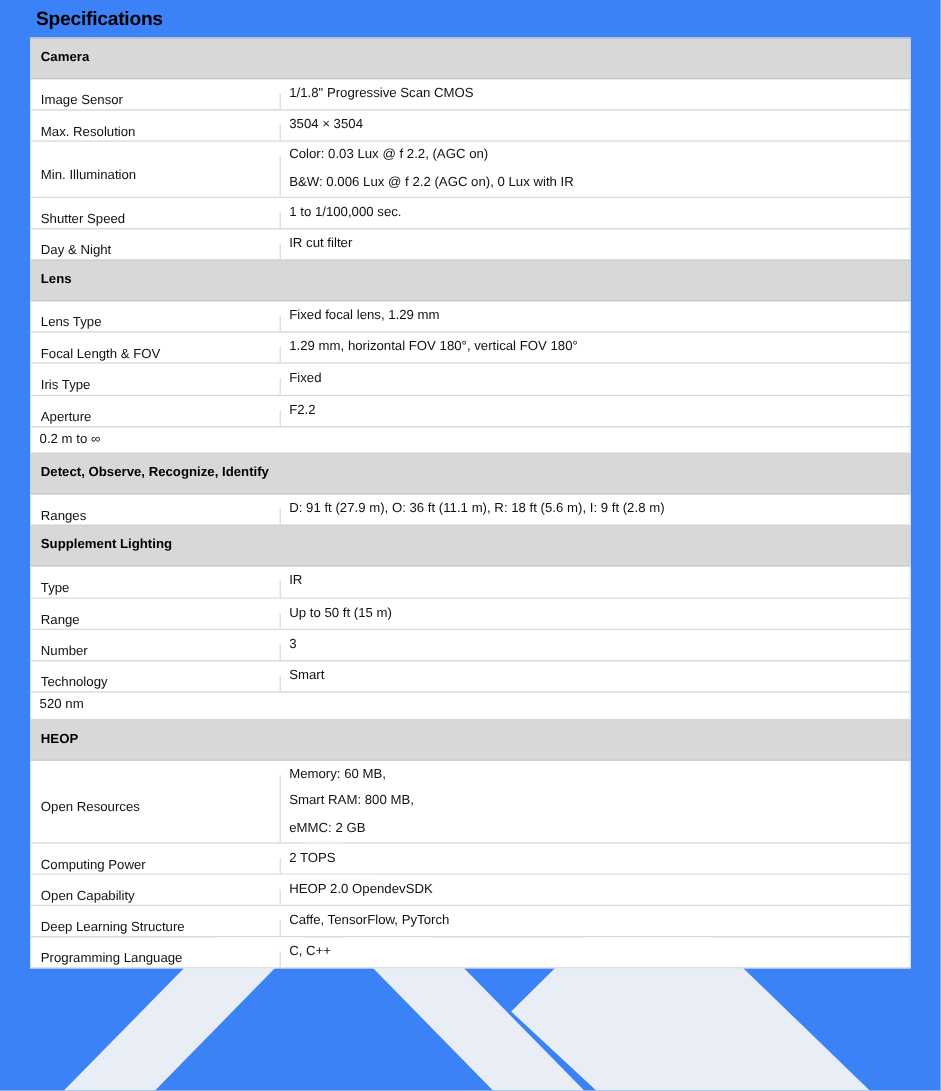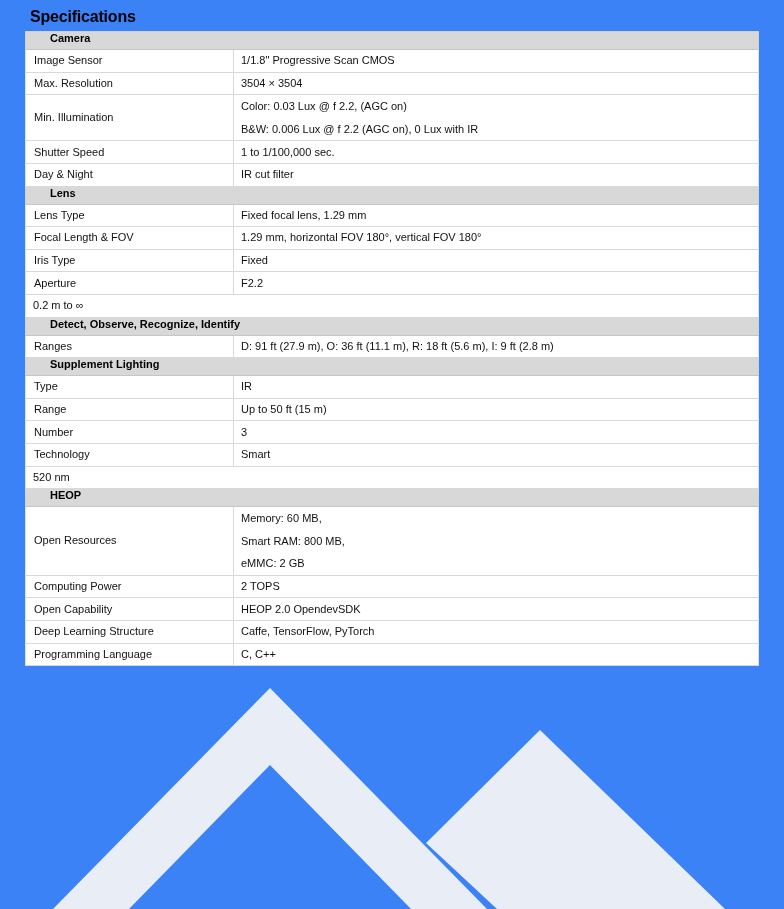--- a/index.html
+++ b/index.html
@@ -44,24 +44,24 @@
     width: 734px;
     z-index: 1;
     border-top: 1px solid #d2d2d2;
     font-size: 11px;
     line-height: 1.2;
   }
   .section-header {
     background: #d8d8d8;
     font-weight: bold;
     color: #000000;
-    height: 18px;
-    display: flex;
-    align-items: flex-start;
-    padding-left: 24px;
+    height: 34px;
+    display: flex;
+    align-items: center;
+    padding-left: 8px;
     border-bottom: 1px solid #c6c6c6;
     border-left: 1px solid #d2d2d2;
     border-right: 1px solid #d2d2d2;
     box-sizing: border-box;
   }
   .row {
     display: flex;
     border-bottom: 1px solid #d9d9d9;
     border-left: 1px solid #e0e0e0;
     border-right: 1px solid #e0e0e0;
@@ -71,20 +71,21 @@
   }
   .cell-label {
     width: 208px;
     flex: 0 0 208px;
     padding-left: 8px;
     padding-right: 2px;
     border-right: 1px solid #d9d9d9;
     display: flex;
     align-items: center;
     box-sizing: border-box;
+    margin-top: 12px;
   }
   .cell-value {
     flex: 1;
     padding-left: 7px;
     padding-right: 6px;
     display: flex;
     flex-direction: column;
     justify-content: flex-start;
     box-sizing: border-box;
   }

